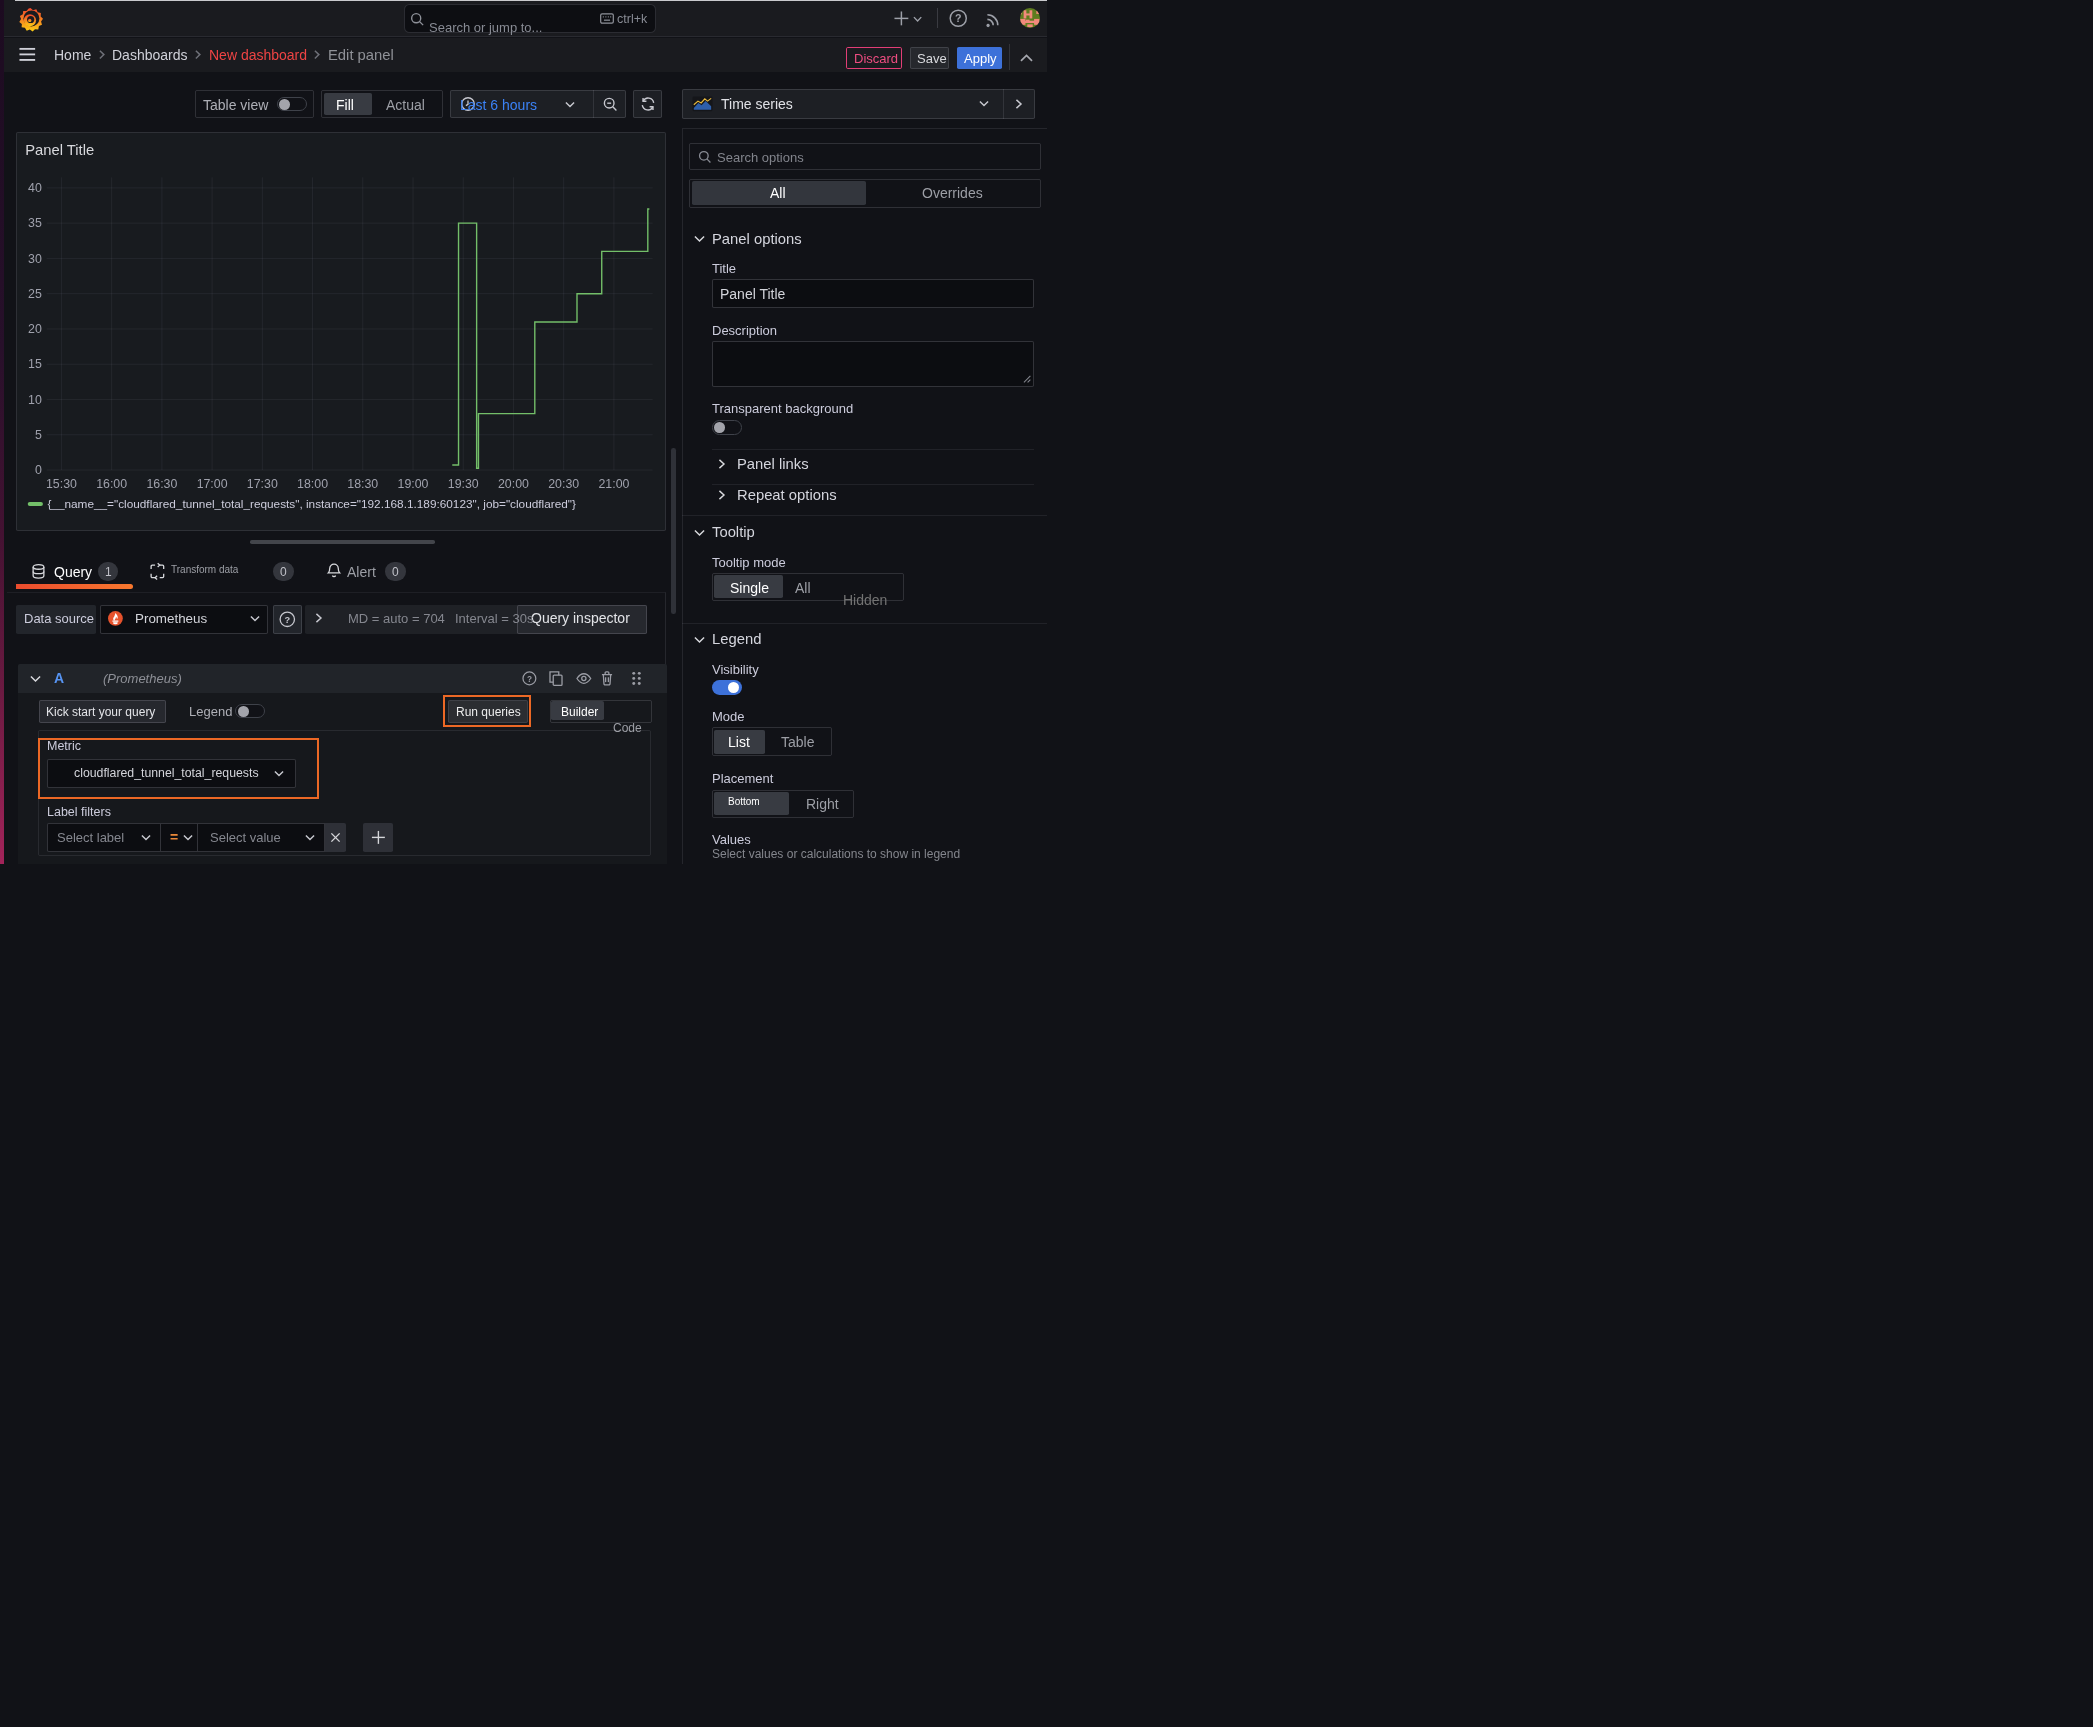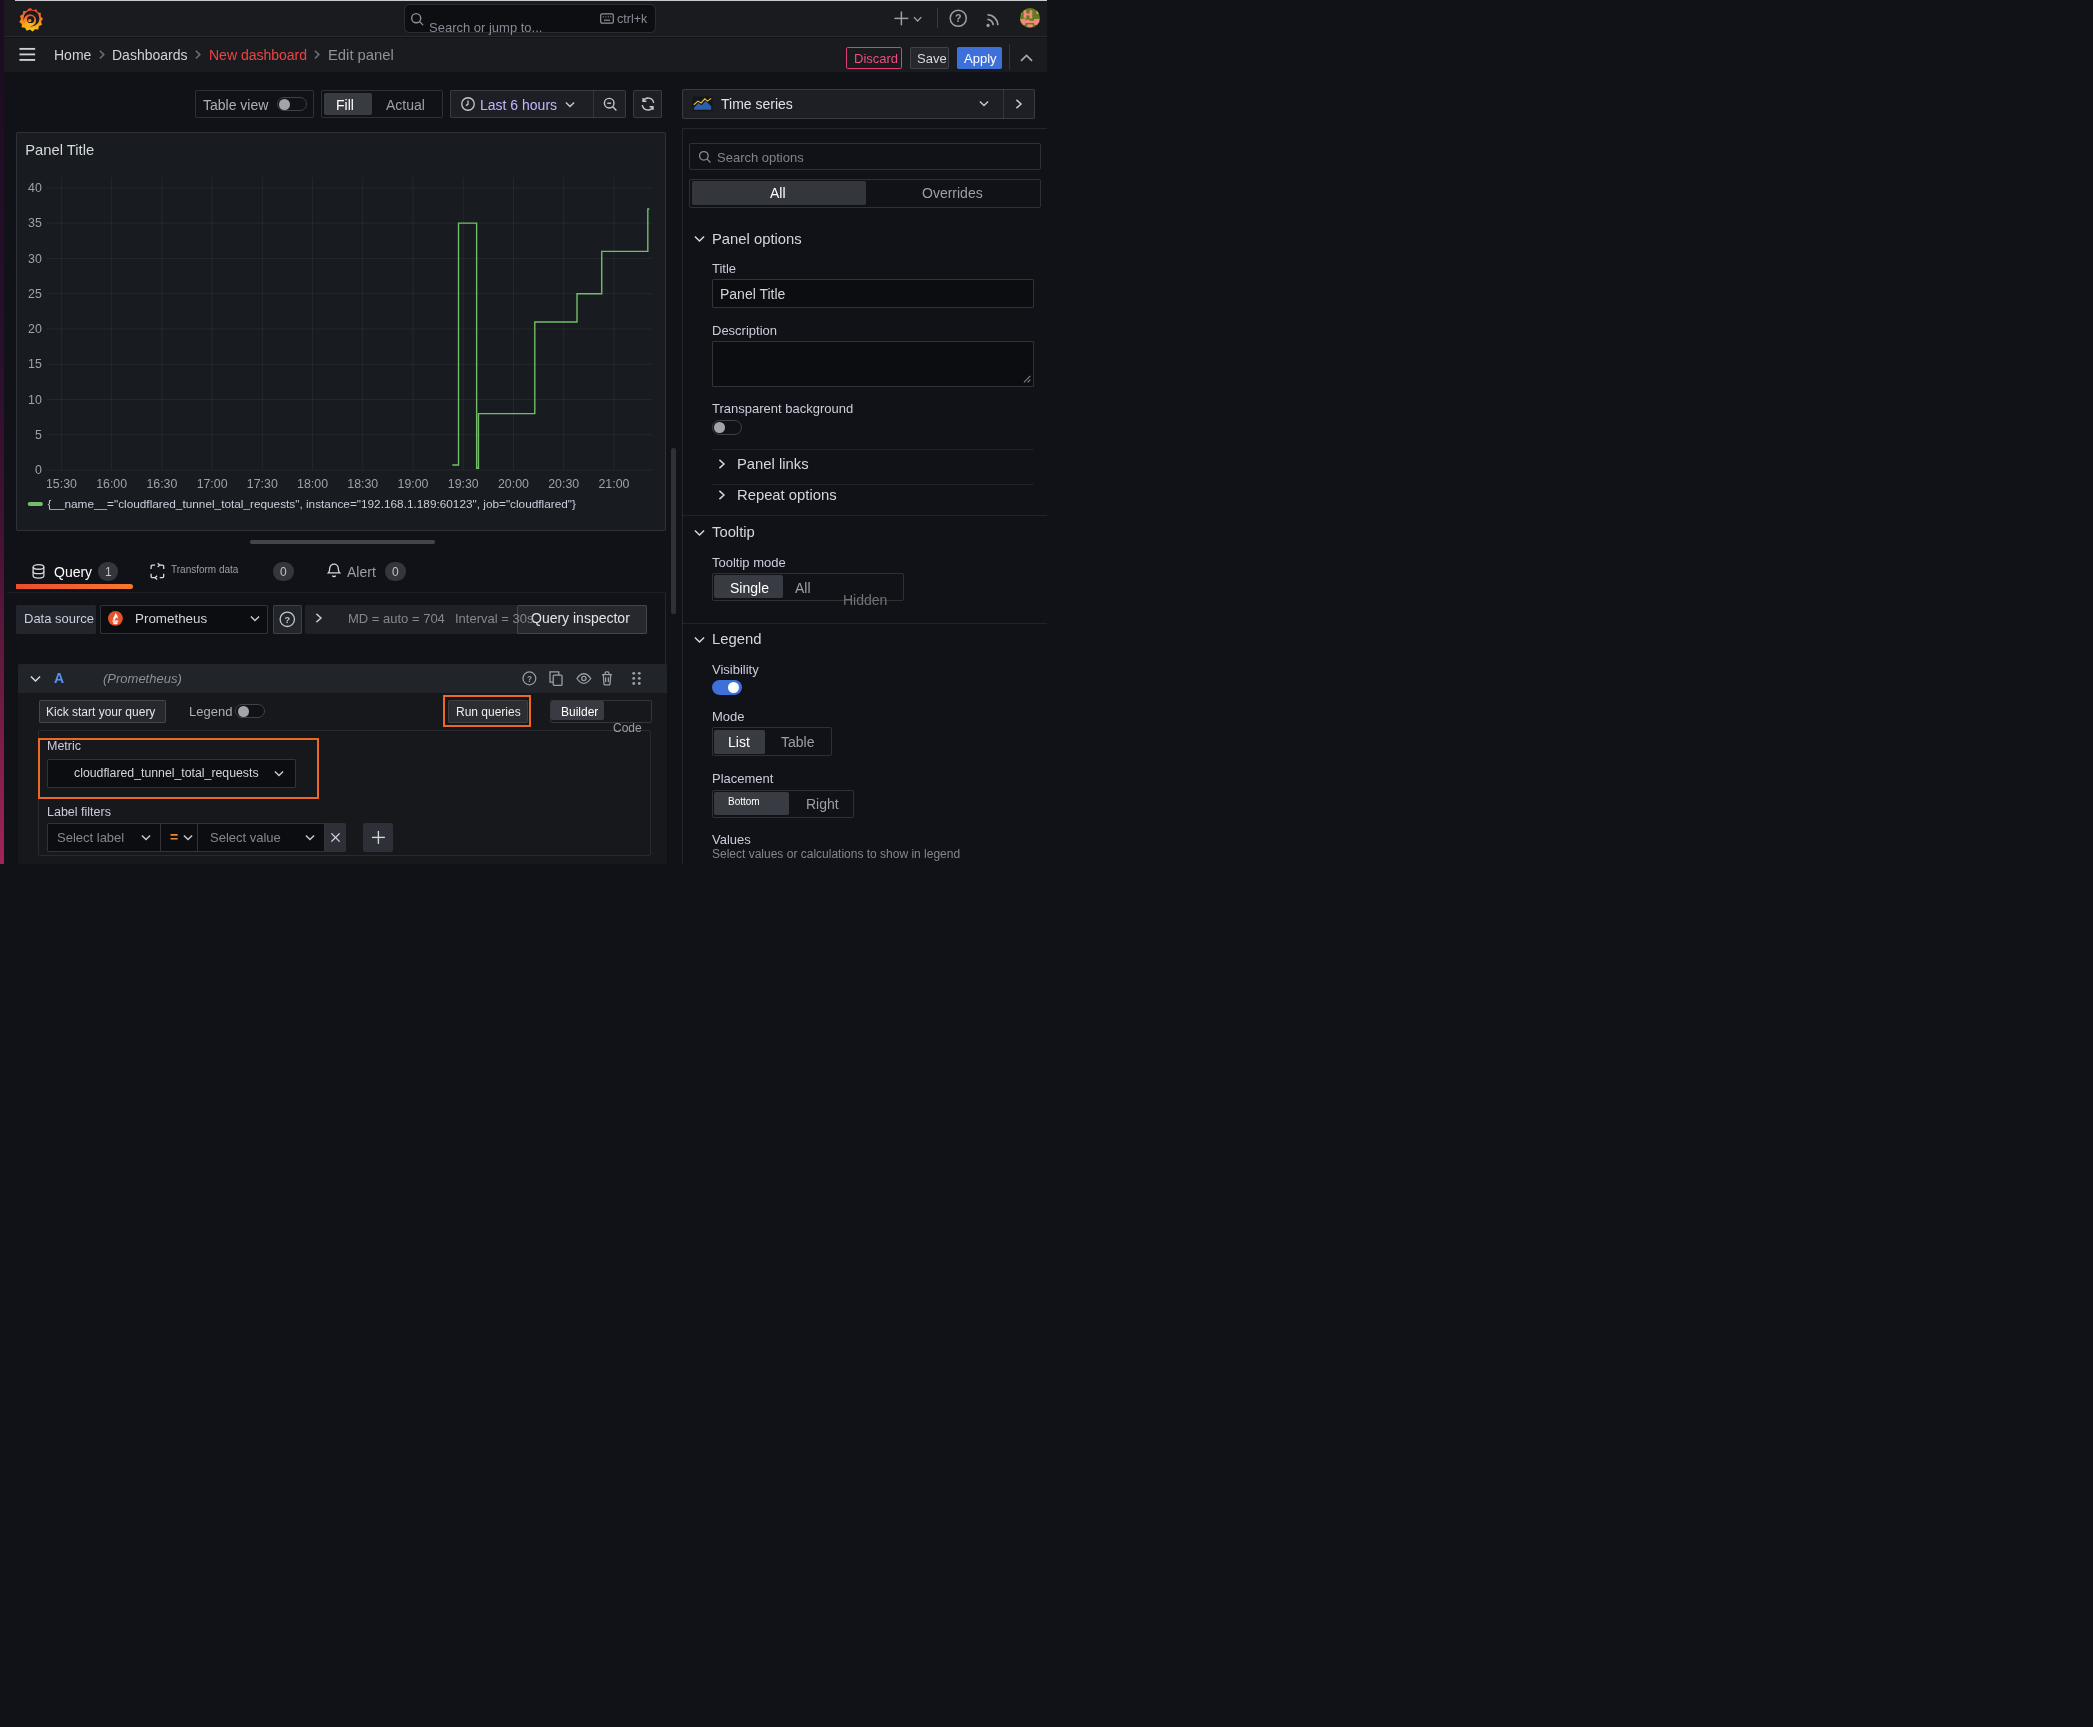--- a/index.html
+++ b/index.html
@@ -133,21 +133,21 @@
   <div class="abs bordered" style="left:321px;top:90px;width:122px;height:28px;"></div>
   <div class="seg" style="left:324px;top:93px;width:48px;height:22px;"></div>
   <div class="txt" style="left:336px;top:97px;font-size:14px;font-weight:500;color:#ffffff;">Fill</div>
   <div class="txt" style="left:386px;top:97px;font-size:14px;color:#9d9fa6;">Actual</div>
 
   <div class="abs bordered" style="left:450px;top:90px;width:176px;height:28px;background:#1d1f24;"></div>
   <svg class="abs" style="left:461px;top:97px;" width="14" height="14" viewBox="0 0 15 15" fill="none" stroke="#c7c8cf" stroke-width="1.4">
     <circle cx="7.5" cy="7.5" r="6.7"></circle>
       <polyline points="7.5,3.8 7.5,7.9 5.2,9.3"></polyline>
   </svg>
-  <div class="txt" style="left:480px;top:97px;font-size:14px;font-weight:500;color:#c4b5fd;">Last 6 hours</div>
+  <div class="txt" style="left:460px;top:97px;font-size:14px;font-weight:500;color:#3b82f6;">Last 6 hours</div>
   <svg class="abs" style="left:565px;top:101px;" width="10" height="7.4" viewBox="0 0 11 8" fill="none" stroke="#c7c8cf" stroke-width="1.6">
       <polyline points="1,1.5 5.5,6 10,1.5"></polyline>
     </svg>
   <div class="divv" style="left:593px;top:90px;height:28px;"></div>
   <svg class="abs" style="left:603px;top:97px;" width="14.8" height="14.8" viewBox="0 0 16 16" fill="none" stroke="#c7c8cf" stroke-width="1.5">
     <circle cx="6.7" cy="6.7" r="5.2"></circle>
       <line x1="10.6" y1="10.6" x2="14.5" y2="14.5"></line>
       <line x1="4.6" y1="6.7" x2="8.8" y2="6.7"></line>
   </svg>
   <div class="abs bordered" style="left:633px;top:90px;width:29px;height:28px;background:#1d1f24;"></div>

